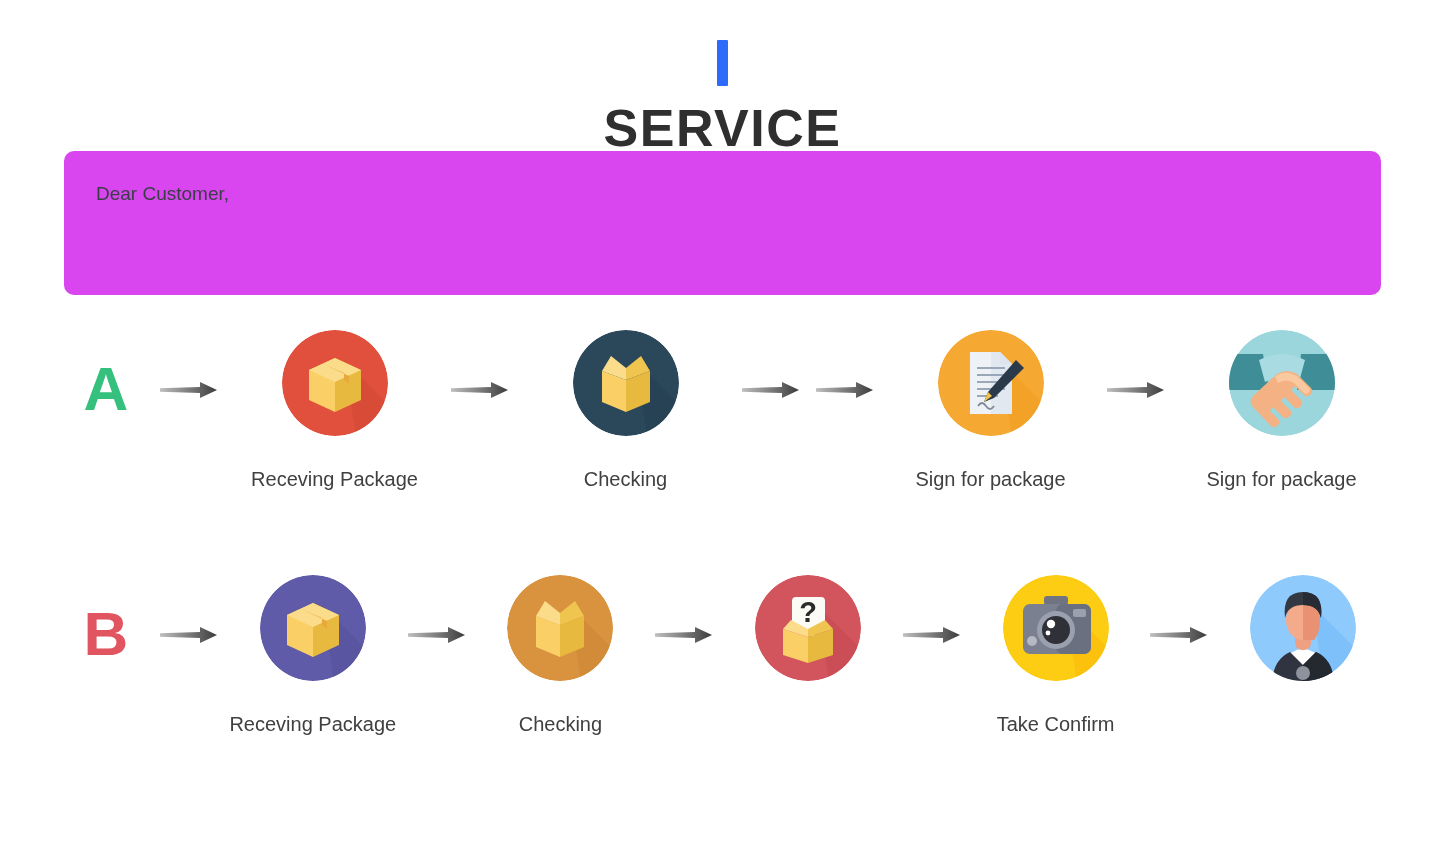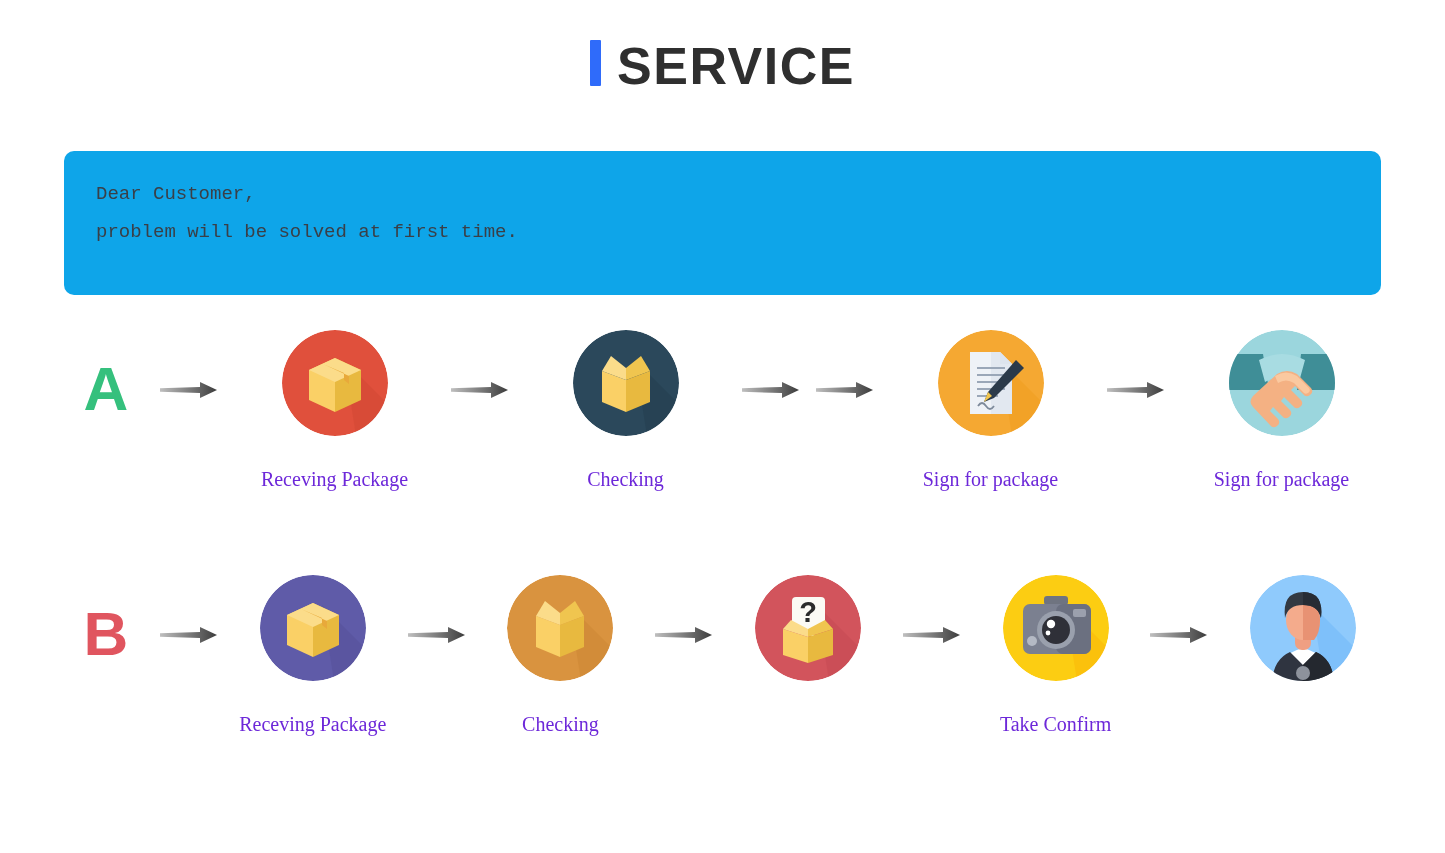--- a/index.html
+++ b/index.html
@@ -18,21 +18,23 @@
 
   
   .header {
     width: 100%;
     text-align: center;
     padding-top: 40px;
     box-sizing: border-box;
   }
   .title-wrap {
     display: inline-flex;
+    align-items: center;
     gap: 16px;
+    flex-direction: column;
   }
   .title-bar {
     width: 11px;
     height: 46px;
     background: #2f6bfa;
     border-radius: 1px;
     display: block;
   }
   .title-text {
     font-size: 52px;
@@ -110,41 +112,39 @@
     height: 106px;
     border-radius: 50%;
     position: relative;
     overflow: hidden;
     flex: 0 0 auto;
   }
   .icon-circle svg { display: block; }
   .step-label {
     margin-top: 28px;
     font-size: 20px;
-    color: #6d28d9;
+    color: #404040;
     text-align: center;
     line-height: 1.55;
     max-width: 240px;
     font-weight: 400;
-    font-family: Liberation Serif, serif;
   }
 </style>
 </head>
 <body>
 
 <div class="header">
   <div class="title-wrap">
     <span class="title-bar" style="background: rgb(47, 107, 250);"></span>
     <span class="title-text">SERVICE</span>
   </div>
 </div>
 
-<div class="notice" style="background: #0ea5e9; font-family: Liberation Mono, monospace;">
+<div class="notice" style="background: #d946ef;">
   <div class="notice-line">Dear Customer,</div>
-  <div class="notice-line">problem will be solved at first time.</div>
 </div>
 
 <div class="flow-row row-a" id="row-a">
     <div class="badge-cell">
       <span class="badge-letter" style="color: rgb(53, 192, 125);">A</span>
     </div>
     <div class="arrow-cell">
       <svg class="arrow-svg" width="58" height="20" viewBox="0 0 58 20">
         <defs>
           <linearGradient id="ag1" x1="0" y1="0" x2="1" y2="0">

